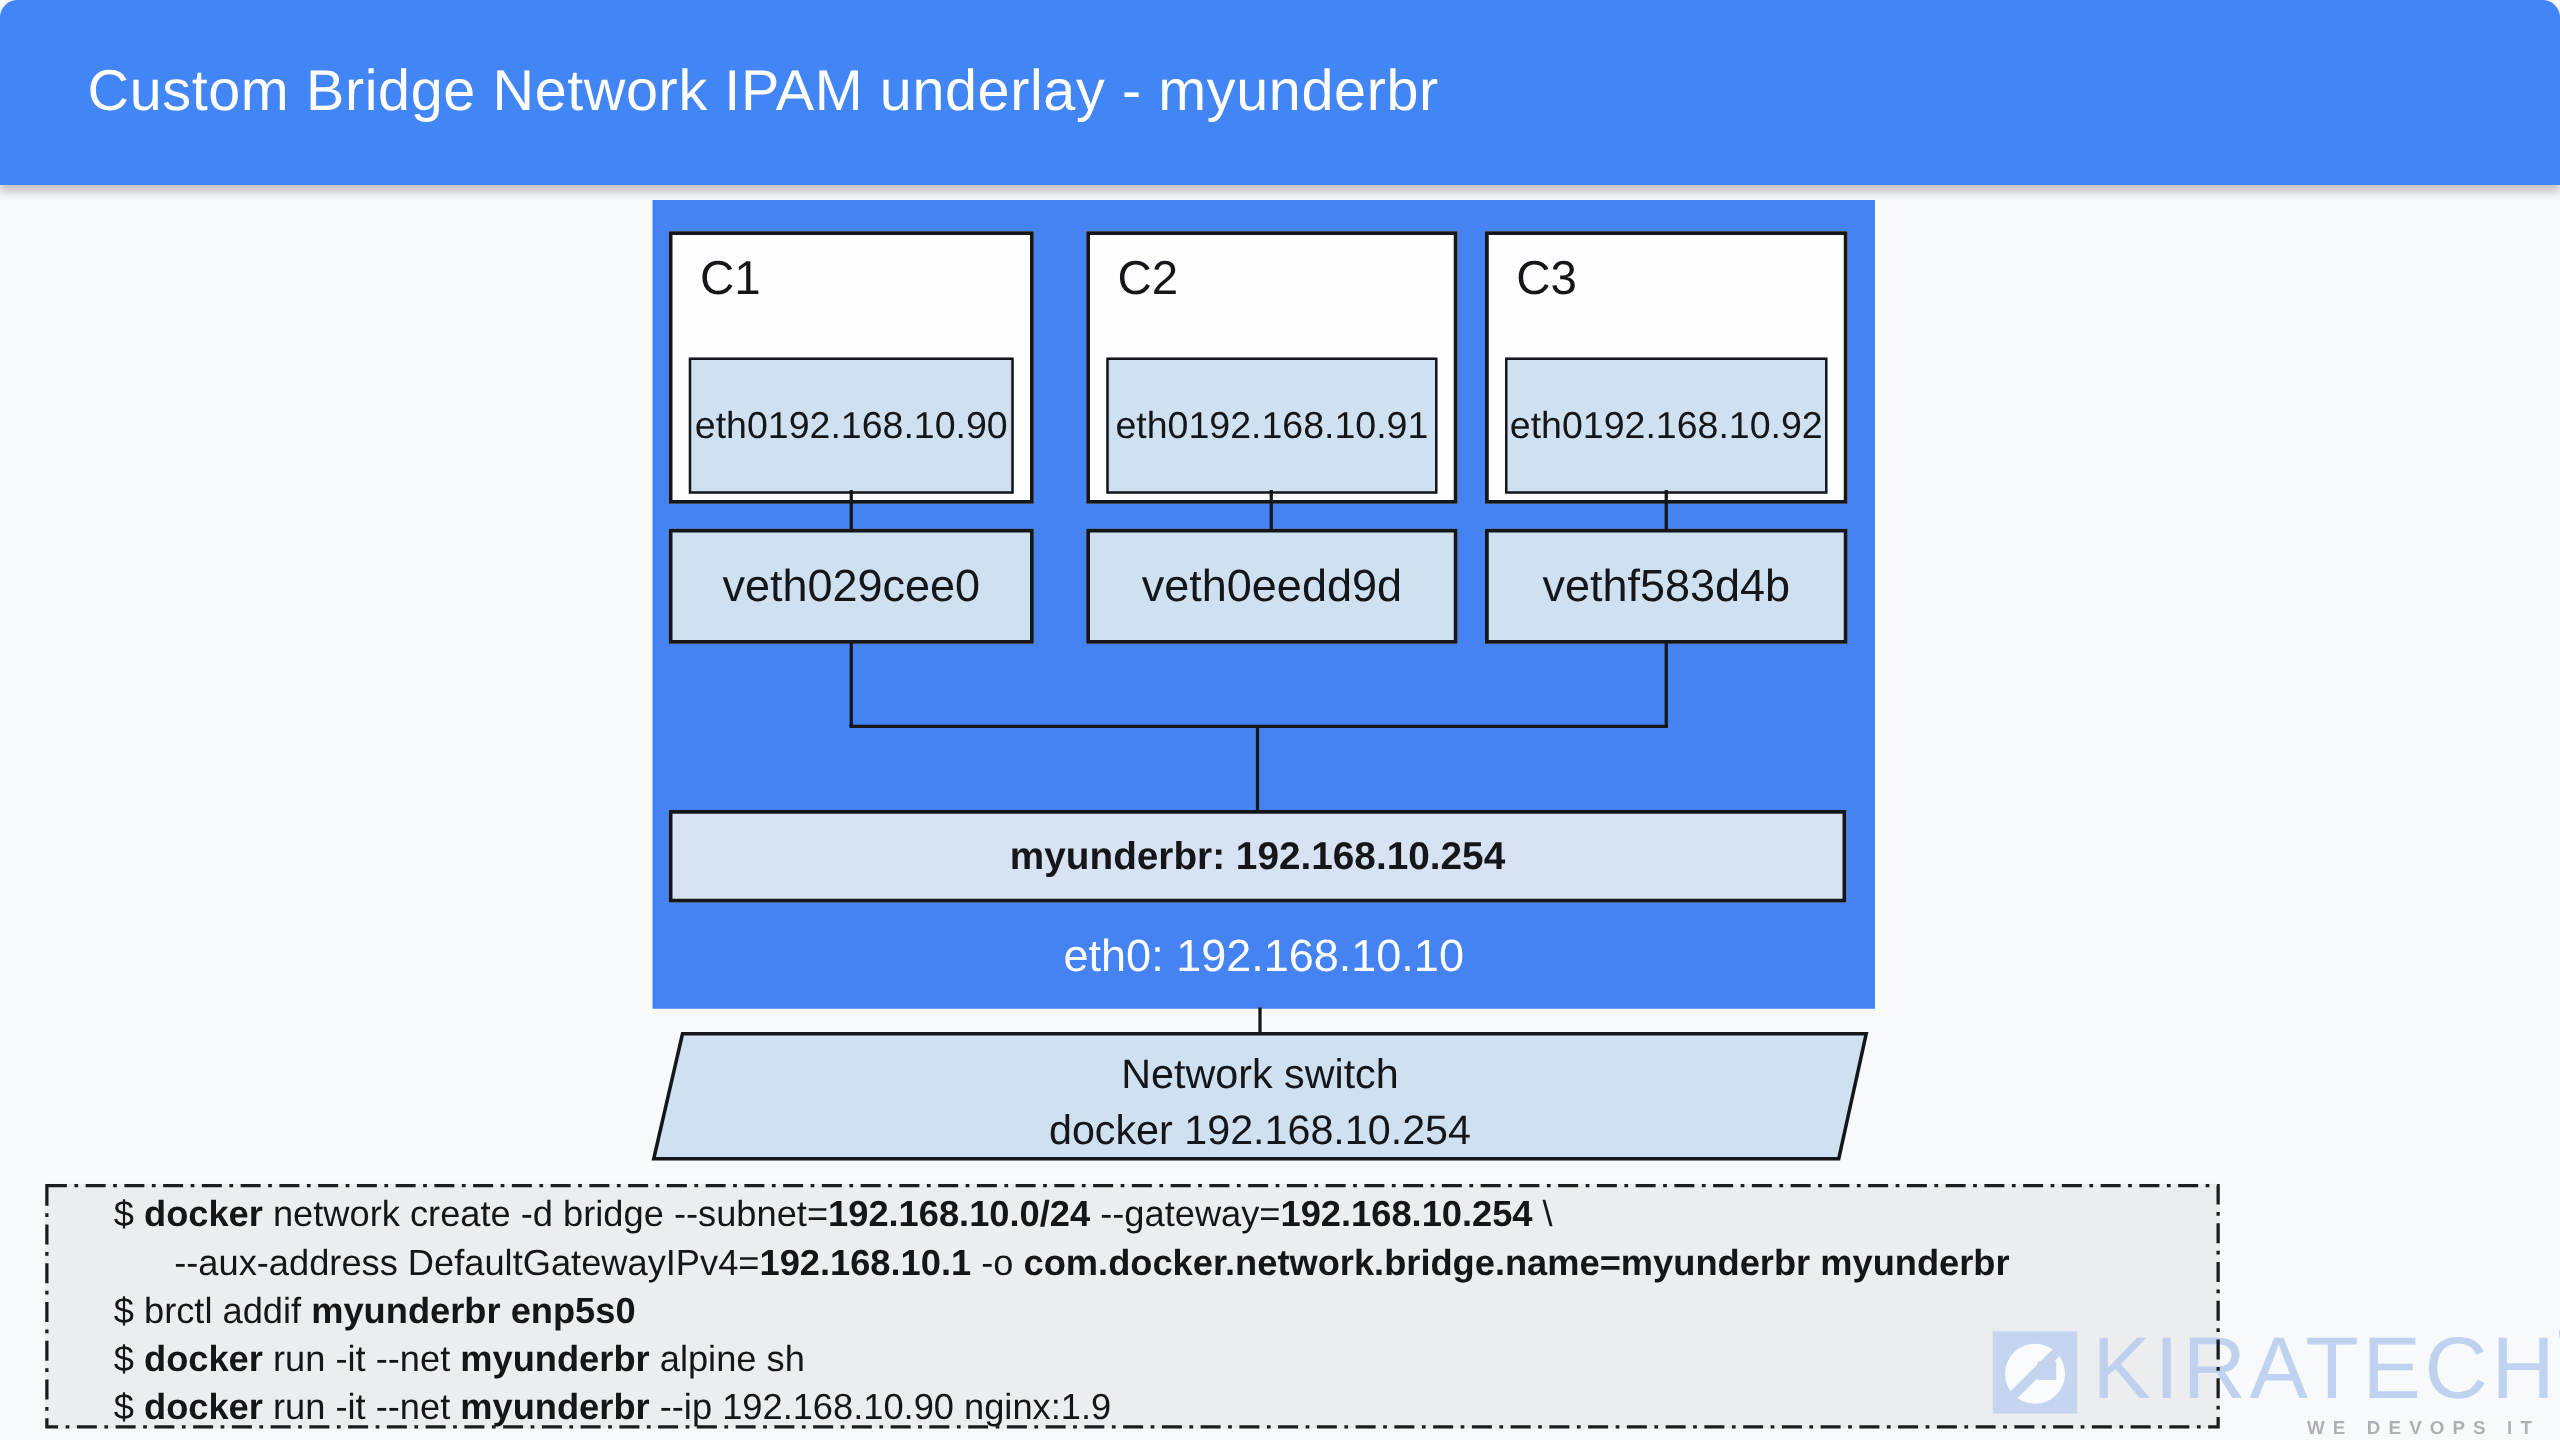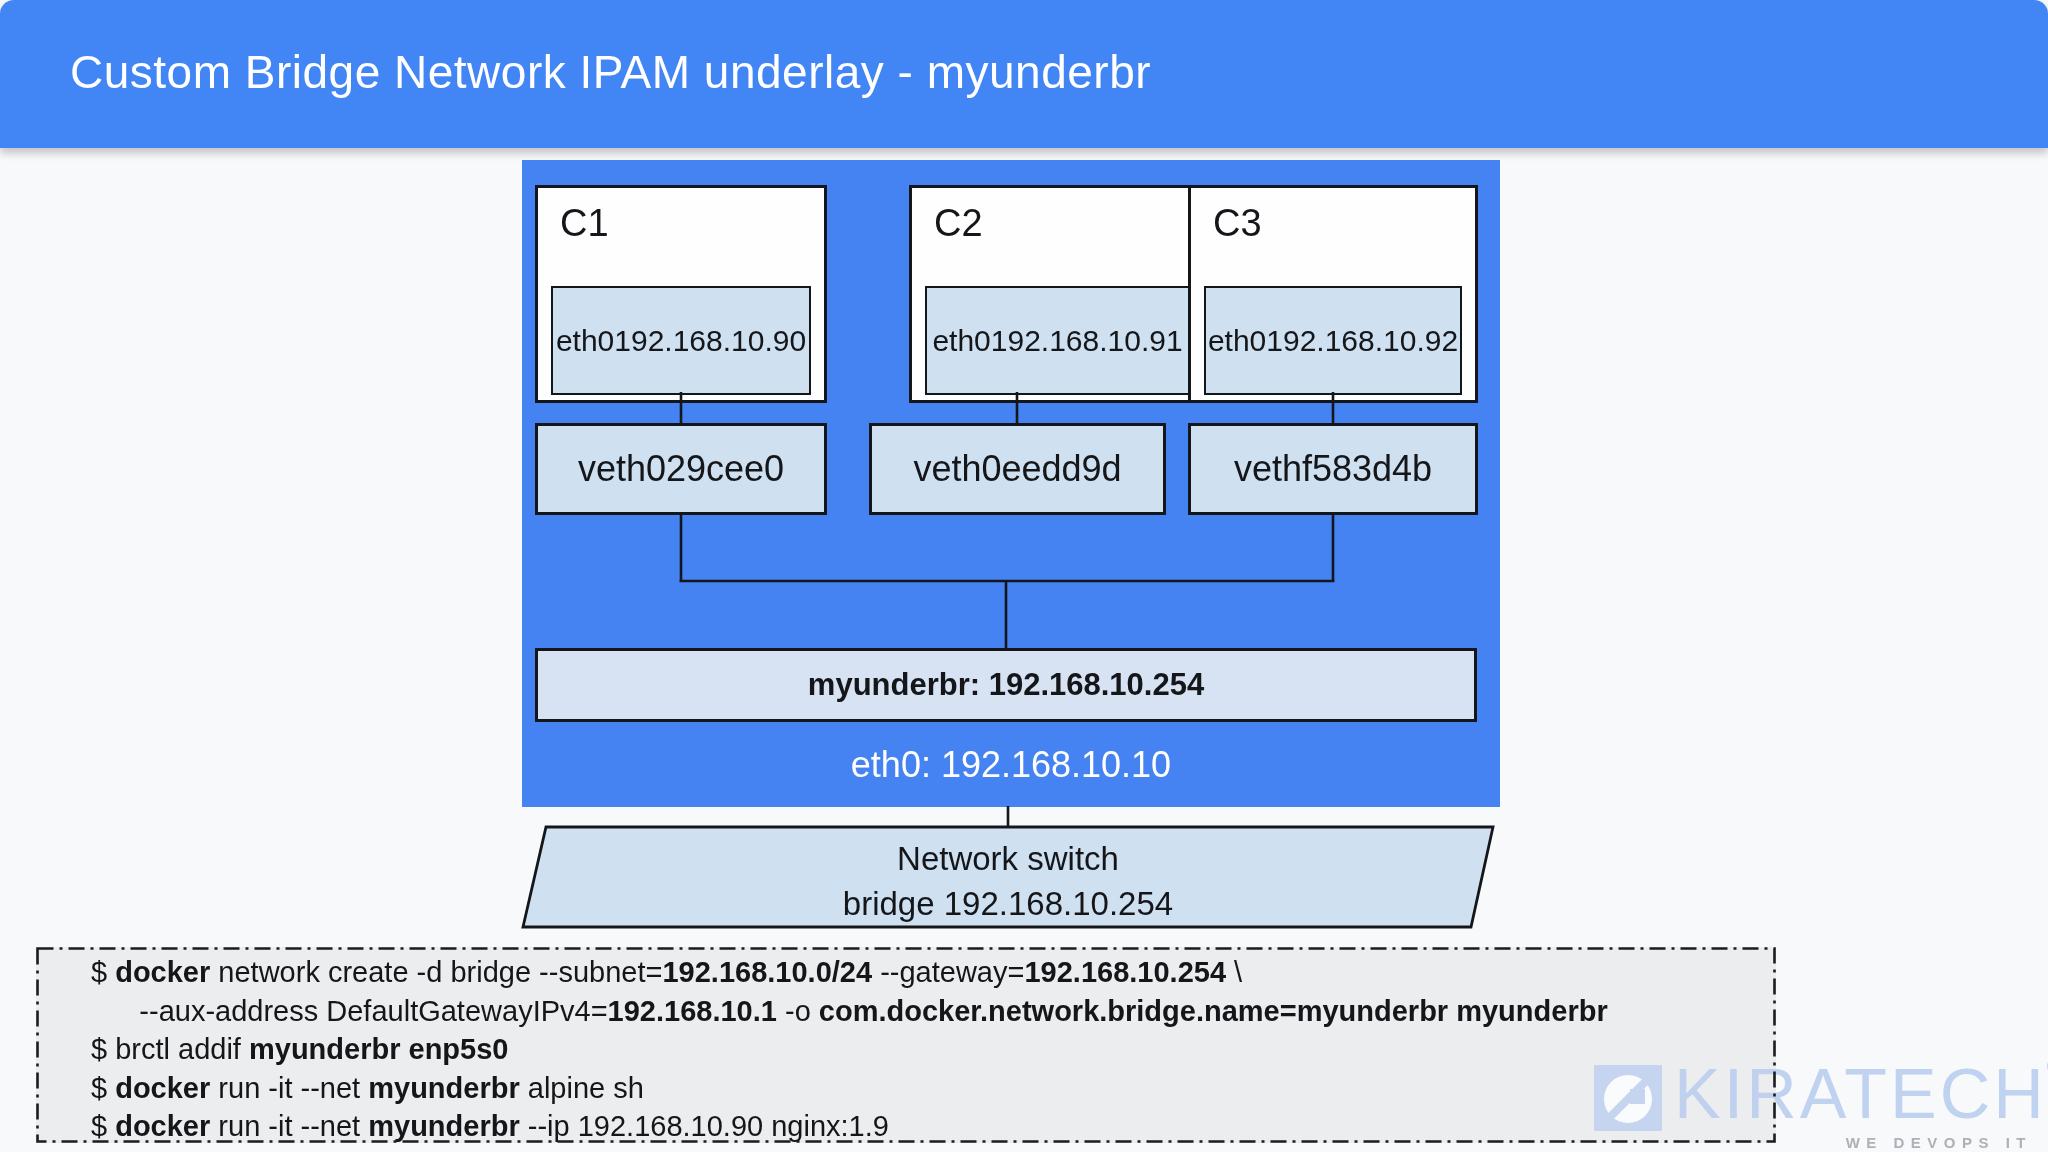--- a/index.html
+++ b/index.html
@@ -30,21 +30,21 @@
   .cbox{position:absolute;top:185px;height:218px;background:#fefefe;border:3px solid var(--ink);}
   .cbox .clabel{position:absolute;left:22px;top:14px;font-size:38px;}
   .ethbox{position:absolute;left:13px;right:13px;top:98px;height:109px;background:var(--lightbox);
           border:2.5px solid var(--ink);display:flex;flex-direction:row;align-items:center;justify-content:center;}
   .ethbox div{font-size:30px;line-height:37px;}
 
   .vethbox{position:absolute;top:423px;height:92px;background:var(--lightbox);border:3px solid var(--ink);
            display:flex;align-items:center;justify-content:center;font-size:36px;}
 
   .c1{left:535px;width:292px;} .v1{left:535px;width:292px;}
-  .c2{left:869px;width:297px;margin-left:40px;} .v2{left:869px;width:297px;}
+  .c2{left:869px;width:297px;} .v2{left:869px;width:297px;}
   .c3{left:1188px;width:290px;} .v3{left:1188px;width:290px;}
 
   .bridgebar{position:absolute;left:535px;top:648px;width:942px;height:74px;background:var(--bridgebar);
              border:3px solid var(--ink);display:flex;align-items:center;justify-content:center;font-size:31px;font-weight:bold;}
 
   .hostlabel{position:absolute;left:522px;top:744px;width:978px;text-align:center;color:#fff;font-size:36px;}
 
   .switchtext{position:absolute;left:523px;top:836px;width:970px;text-align:center;font-size:33px;line-height:45px;}
 
   
@@ -137,16 +137,16 @@
       <line x1="679.7" y1="581" x2="1334.3" y2="581"></line>
       <line x1="1006" y1="581" x2="1006" y2="650"></line>
       <line x1="1008" y1="806" x2="1008" y2="828"></line>
     </g>
     <polygon points="546,827 1493,827 1471,927 523,927" fill="#cfe0f1" stroke="#14161a" stroke-width="2.8"></polygon>
     <rect x="37.5" y="948.5" width="1737" height="193" fill="none" stroke="#1b1d20" stroke-width="2.6" stroke-dasharray="16 6 3 6"></rect>
   </svg>
 
   <div class="switchtext">
     <div>Network switch</div>
-    <div>bridge 192.168.10.254</div>
+    <div>docker 192.168.10.254</div>
   </div>
 
 </div>
 
 </body></html>

